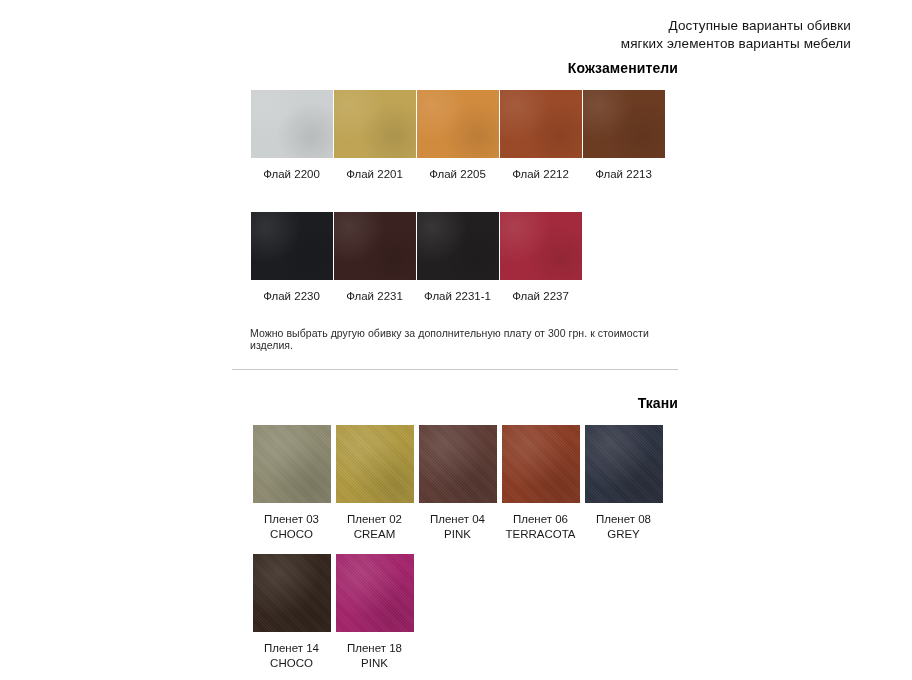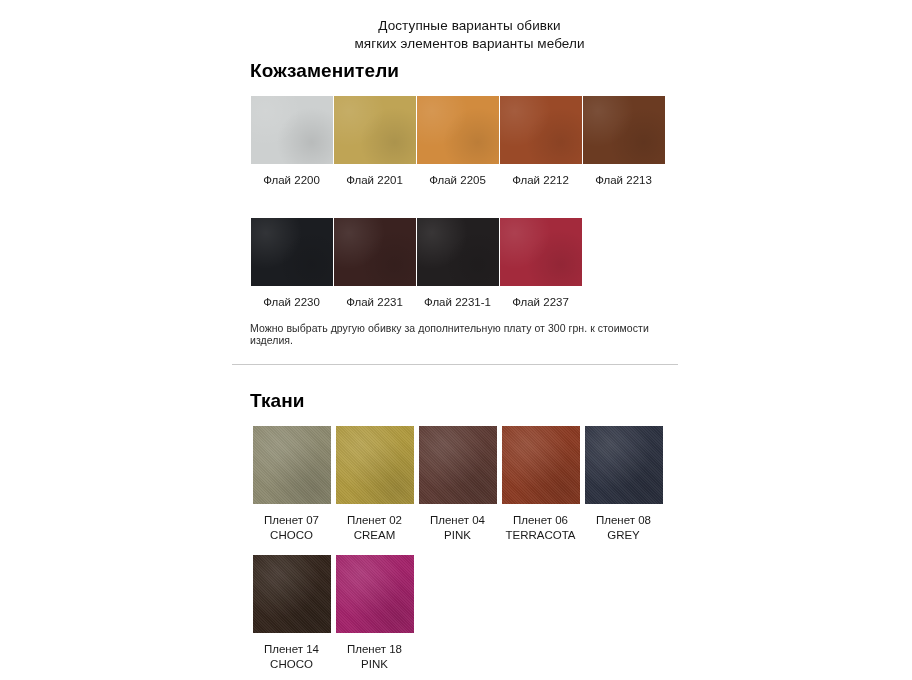--- a/index.html
+++ b/index.html
@@ -19,43 +19,43 @@
     width: 912px;
     height: 680px;
   }
 
   
   .doc-title {
     position: absolute;
     left: 0;
     top: 17px;
     width: 851px;
-    text-align: center;
+    text-align: right;
     font-size: 13.5px;
     line-height: 18px;
     color: #141414;
     letter-spacing: 0.1px;
-    margin-left: 44px;
   }
   .doc-title span { display: block; }
 
   
   .content {
     position: absolute;
     left: 232px;
     top: 60px;
     width: 446px;
   }
 
   .section-head {
-    font-size: 19px;
+    font-size: 14px;
     font-weight: bold;
     color: #000000;
     margin: 0 0 14px 18px;
     letter-spacing: 0.1px;
+    text-align: right;
   }
 
   .swatch-row {
     display: flex;
     margin-left: 18px;
     align-items: center;
   }
   .swatch-cell {
     width: 83px;
     display: flex;
@@ -101,21 +101,21 @@
     text-align: center;
     color: #1a1a1a;
     white-space: nowrap;
   }
   .sw-label .sub { display: block; }
 
   .row-gap { height: 30px; }
   .row-gap-fabric { height: 12px; }
 
   .note {
-    margin: 12px 0 0 18px;
+    margin: 23px 0 0 18px;
     font-size: 10.5px;
     color: #2b2b2b;
     letter-spacing: 0.05px;
   }
 
   .divider {
     margin: 18px 0 0 0;
     width: 446px;
     height: 1px;
     background: #c9c9c9;
@@ -207,21 +207,21 @@
     <div class="divider"></div>
     <div class="section-gap"></div>
 
     <div>
       <div class="section-head">Ткани</div>
 
       <div class="swatch-row">
         <div class="swatch-cell">
           <div class="sw-fabric" style="background-color:#8d8a70"></div>
           <div class="sw-label">
-            <span>Пленет 07</span>
+            <span>Пленет 03</span>
             <span class="sub">CHOCO</span>
           </div>
         </div>
         <div class="swatch-cell">
           <div class="sw-fabric" style="background-color:#b09a3f"></div>
           <div class="sw-label">
             <span>Пленет 02</span>
             <span class="sub">CREAM</span>
           </div>
         </div>

